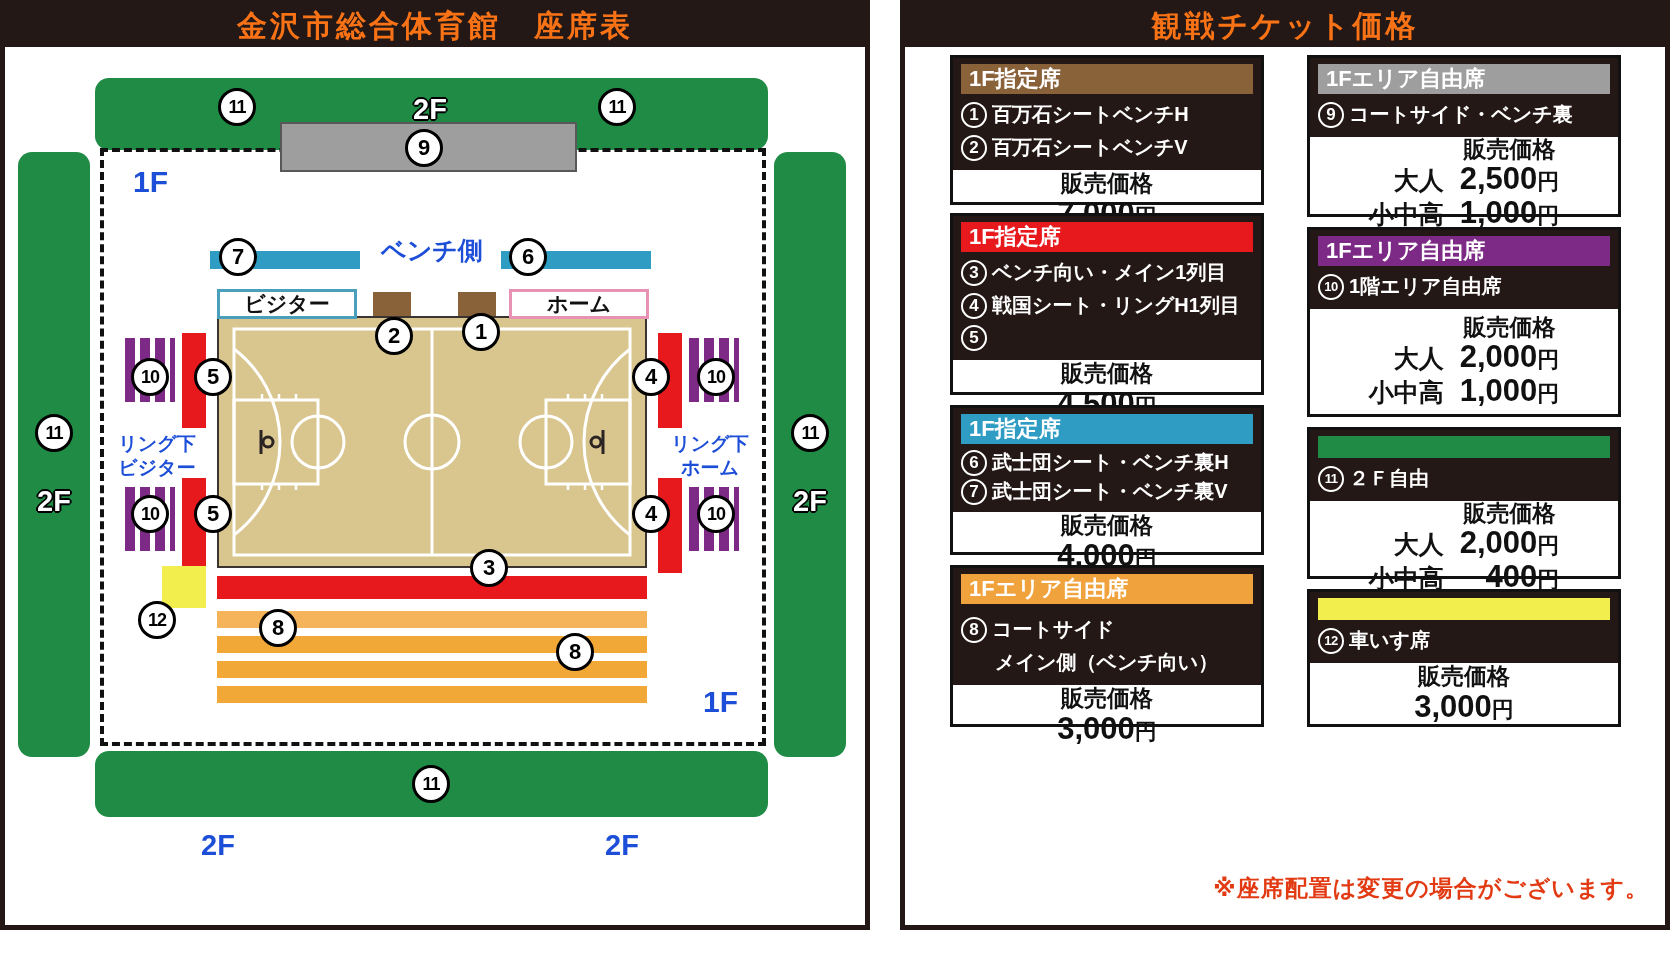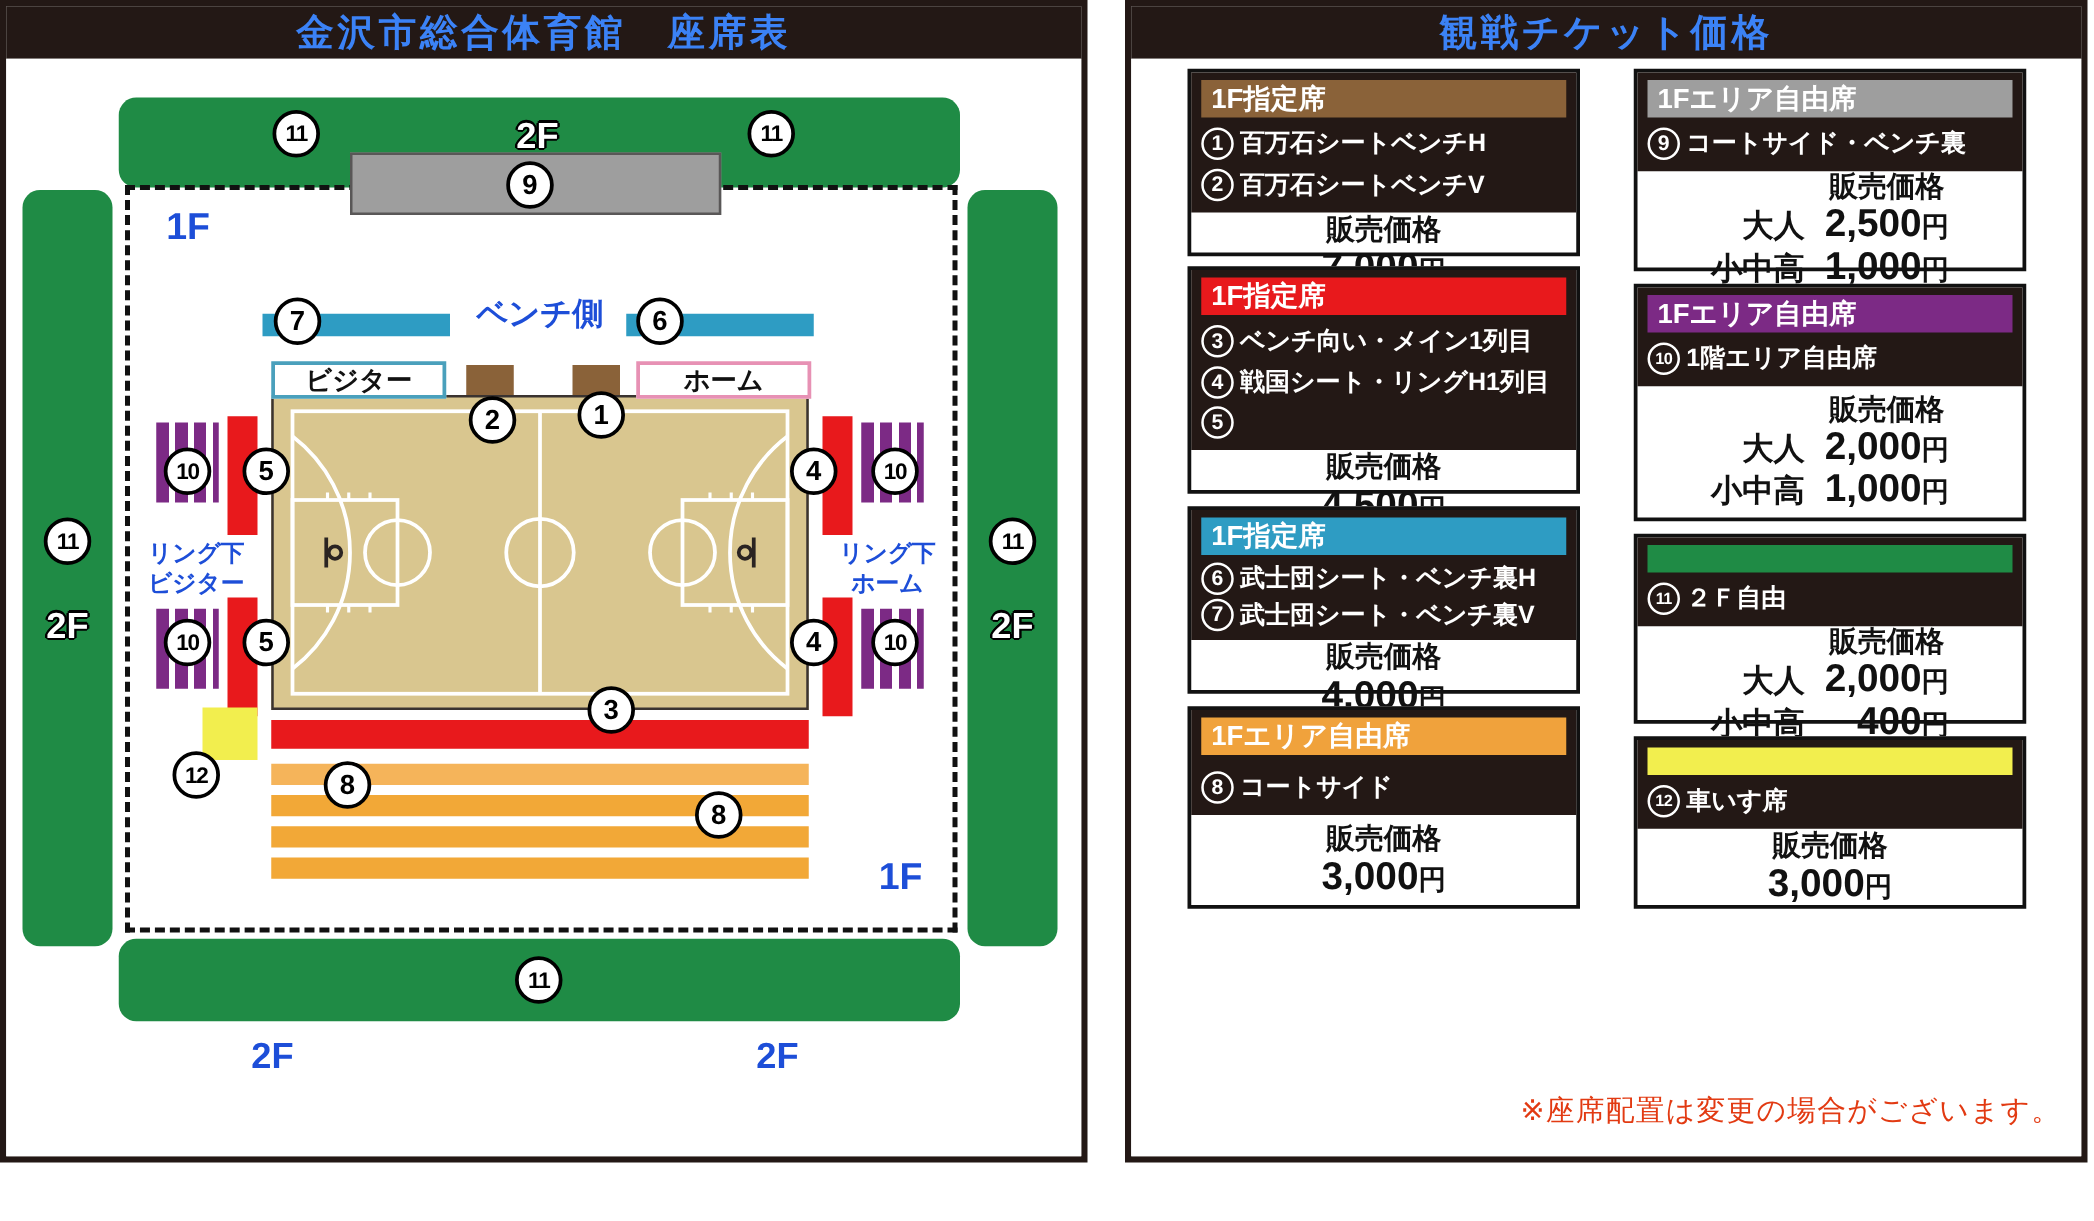--- a/index.html
+++ b/index.html
@@ -2,21 +2,21 @@
 <html style="--ink: #231815; --green: #1f8b45; --gray: #9e9e9e; --red: #e8191c; --blue: #2e9cc3; --brown: #8a6239; --purple: #7c2a85; --orange: #f0a23c; --yellow: #f2ee4e; --court: #d9c68f; --amber: #f2a837; --amberlight: #f5b45a; --footer-red: #e23a12; --home-pink: #e791b4; --visitor-blue: #4aa0bc;"><head>
 <meta charset="utf-8">
 <style>
   * { box-sizing: border-box; margin: 0; padding: 0; }
   html,body { background:#fff; }
   body { font-family: "Liberation Sans", "DejaVu Sans", sans-serif; }
   .stage { position:relative; width:1675px; height:977px; background:#fff; overflow:hidden; }
 
   
   .panel { position:absolute; border:5px solid var(--ink); background:#fff; }
-  .ptitle { height:42px; background:var(--ink); color:#3b82f6; display:flex; align-items:center; justify-content:center;
+  .ptitle { height:42px; background:var(--ink); color:#f97316; display:flex; align-items:center; justify-content:center;
             font-size:30px; font-weight:700; letter-spacing:3px; }
   .lpanel { left:0; top:0; width:870px; height:930px; }
   .rpanel { left:900px; top:0; width:770px; height:930px; }
   .lmap, .rbody { position:absolute; left:0; right:0; top:42px; bottom:0; background:#fff; }
   .gbar { position:absolute; background:var(--green); border-radius:14px; }
   .graybox { position:absolute; background:var(--gray); border:2px solid #595757; }
   .dashed { position:absolute; border:4px dashed #111; }
   .circ { position:absolute; width:38px; height:38px; background:#fff; border:3px solid #000; border-radius:50%;
           display:flex; align-items:center; justify-content:center; font-weight:700; font-size:22px; color:#000; z-index:6; }
   .circ.two { font-size:18px; letter-spacing:-1px; }
@@ -47,21 +47,21 @@
   .numw.two { font-size:13px; letter-spacing:-0.5px; }
   .pwhite { flex:1; display:flex; align-items:center; justify-content:center; color:#111; }
   .pgrid1 { text-align:center; font-weight:700; line-height:1.15; }
   .pgrid2 { display:grid; grid-template-columns:max-content max-content; column-gap:16px; align-items:baseline; font-weight:700; line-height:1.1; }
   .plabel { font-size:23px; }
   .pgrid2 .plabel { grid-column:2; text-align:center; }
   .plbl { font-size:25px; text-align:right; }
   .pvcell { text-align:right; }
   .pval { font-size:31px; }
   .yen { font-size:22px; }
-  .footer-note { position:absolute; color:var(--footer-red); font-size:23px; font-weight:400; letter-spacing:1px;text-align:center; }
+  .footer-note { position:absolute; color:var(--footer-red); font-size:23px; font-weight:700; letter-spacing:1px;text-align:center; }
 
   svg { display:block; }
 </style>
 </head>
 <body>
 
 <div class="stage">
 
   <div class="panel lpanel">
     <div class="ptitle">金沢市総合体育館　座席表</div>
@@ -250,20 +250,23 @@
         </div>
       </div>
 
       <div class="pbox" style="left:45px; top:518px; height:162px;">
         <div class="pdark">
           <div class="hdr" style="background-color: rgb(240, 162, 60);">1Fエリア自由席</div>
           <div class="prow" style="padding-top:8px;">
               <span class="numw">8</span>
               <span>コートサイド</span>
             </div>
+          <div class="prow cont">
+              <span>メイン側（ベンチ向い）</span>
+            </div>
         </div>
         <div class="pwhite">
           <div class="pgrid1">
             <div class="plabel">販売価格</div>
             <div><span class="pval">3,000</span><span class="yen">円</span></div>
           </div>
         </div>
       </div>
 
       <div class="pbox" style="left:402px; top:8px; height:162px;">

